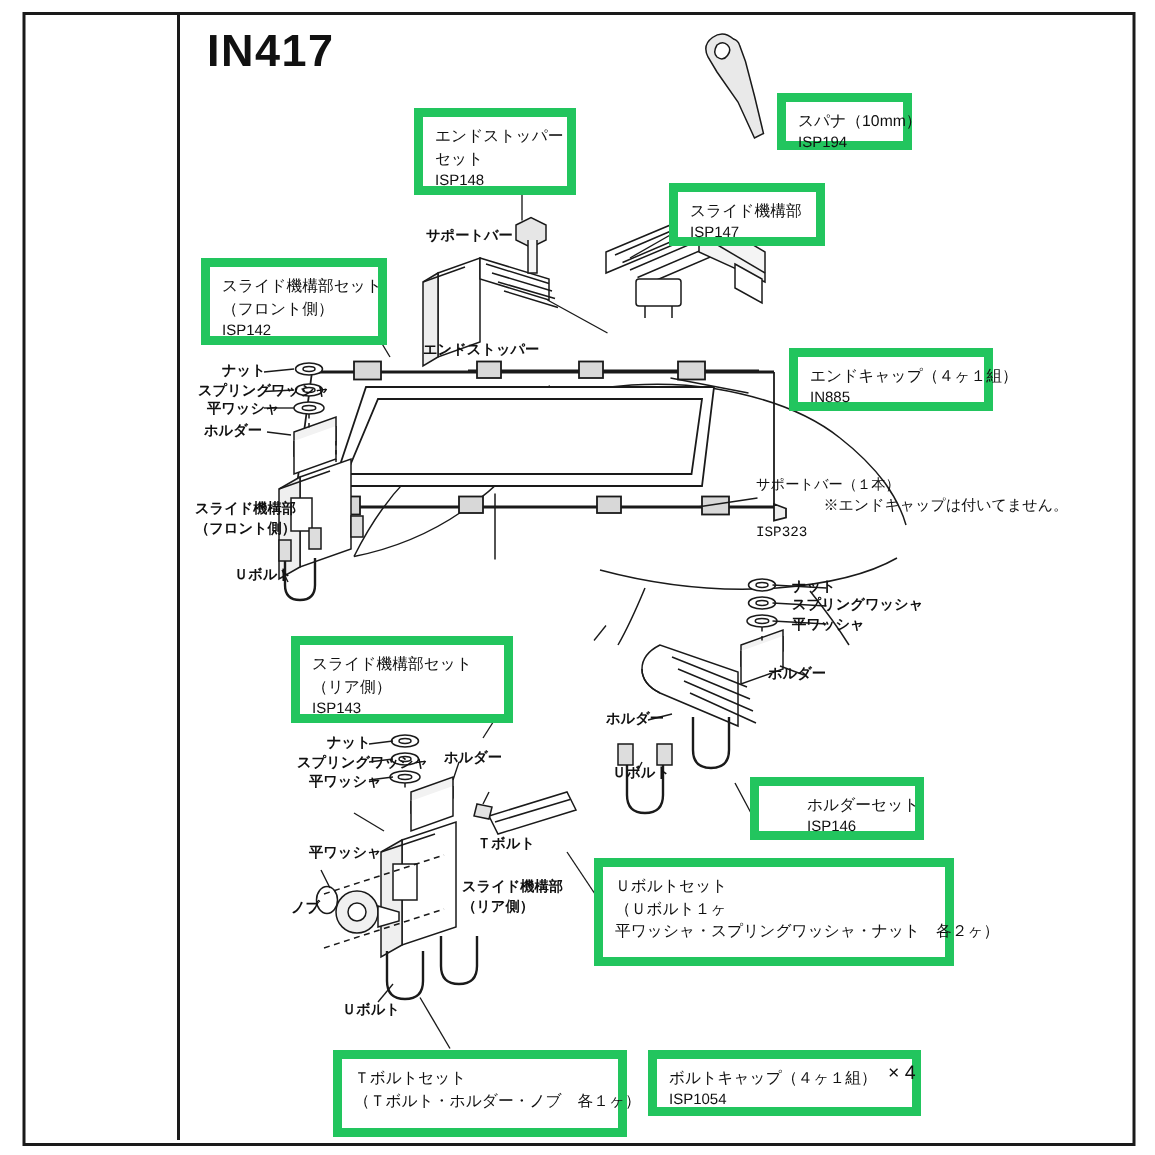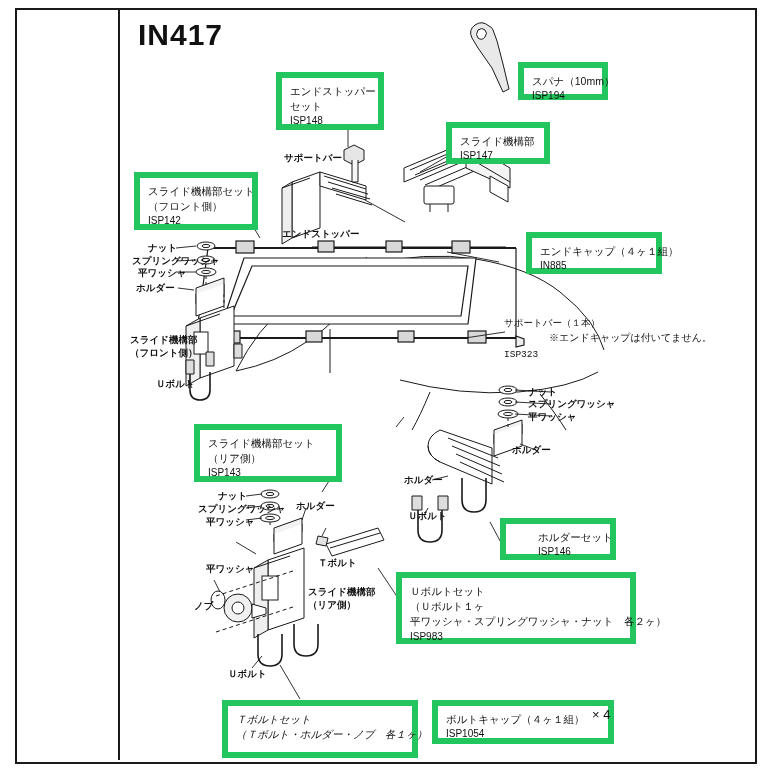--- a/index.html
+++ b/index.html
@@ -278,24 +278,23 @@
 
   <div class="box pad" style="left:500px;top:518px;width:116px;height:42px;padding-left:32px;">
     <div class="ln">ホルダーセット</div>
     <div class="code">ISP146</div>
   </div>
 
   <div class="box pad" style="left:396px;top:572px;width:240px;height:72px;">
     <div class="ln">Ｕボルトセット</div>
     <div class="ln">（Ｕボルト１ヶ</div>
     <div class="ln">平ワッシャ・スプリングワッシャ・ナット　各２ヶ）</div>
-    <div class="code">ISP983</div>
-  </div>
-
-  <div class="box pad" style="left:222px;top:700px;width:196px;height:58px;font-style:italic;">
+  </div>
+
+  <div class="box pad" style="left:222px;top:700px;width:196px;height:58px;">
     <div class="ln">Ｔボルトセット</div>
     <div class="ln">（Ｔボルト・ホルダー・ノブ　各１ヶ）</div>
   </div>
 
   <div class="box pad" style="left:432px;top:700px;width:182px;height:44px;">
     <div class="ln">ボルトキャップ（４ヶ１組）</div>
     <div class="code">ISP1054</div>
   </div>
   <div class="x4" style="left:592px;top:707px;">× 4</div>
 

